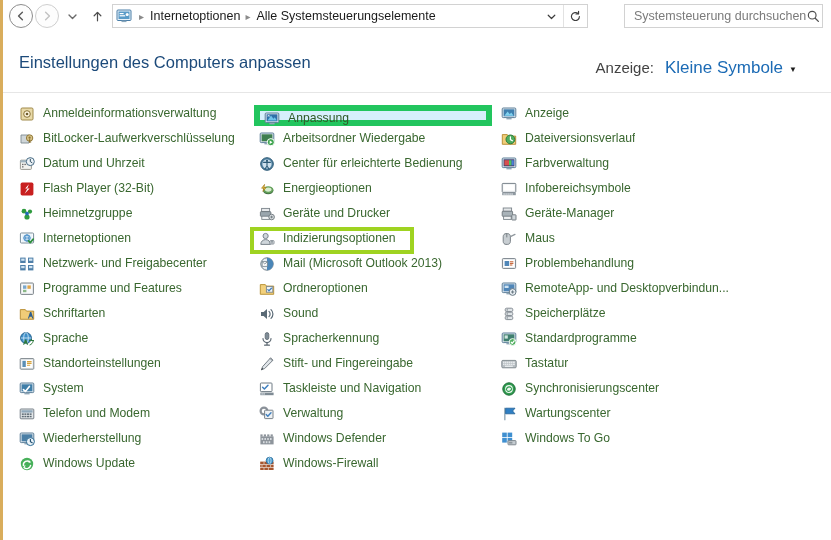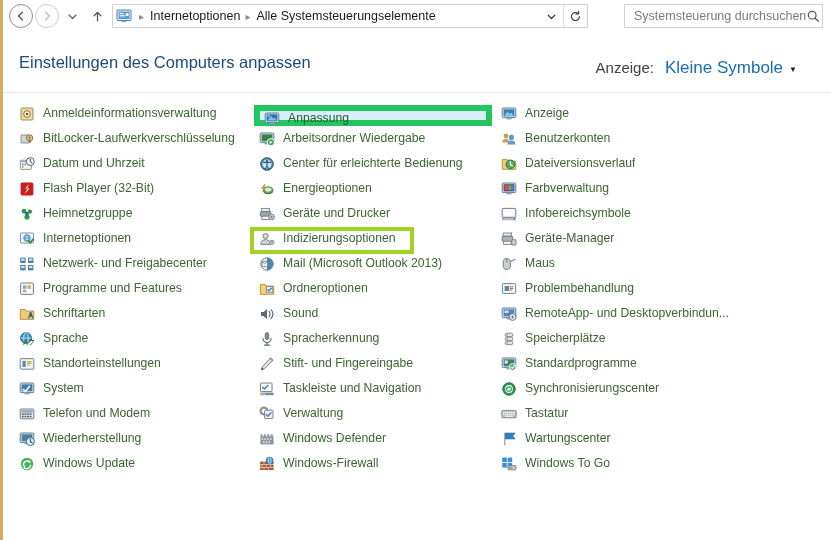--- a/index.html
+++ b/index.html
@@ -688,31 +688,20 @@
             <rect x="2.6" y="3.3" width="10.8" height="7" fill="#3f7fae"></rect>
             <rect x="5.4" y="11.8" width="5.2" height="1.6" fill="#8fa6b6"></rect>
             <path d="M3.4 9.8 6.6 5.4l2.2 2.8 1.4-1.6 2.4 3.2z" fill="#7fd2ef"></path>
           </svg>
         </span>
         <span class="label">Anzeige</span>
       </div>
       <div class="cp-item">
         <span class="icon">
           <svg viewBox="0 0 16 16" aria-hidden="true">
-            <circle cx="5" cy="5" r="2.4" fill="#c9a05a"></circle>
-            <path d="M1.4 11.4c0-2.2 1.6-3.6 3.6-3.6s3.6 1.4 3.6 3.6z" fill="#c9a05a"></path>
-            <circle cx="10.4" cy="6.4" r="2.6" fill="#5f9ac6"></circle>
-            <path d="M6.4 13.6c0-2.4 1.8-4 4-4s4 1.6 4 4z" fill="#5f9ac6"></path>
-          </svg>
-        </span>
-        <span class="label">Benutzerkonten</span>
-      </div>
-      <div class="cp-item">
-        <span class="icon">
-          <svg viewBox="0 0 16 16" aria-hidden="true">
             <path d="M1.3 3.6h5l1.2 1.5h7.2v8.2H1.3z" fill="#f0cd79" stroke="#b4892d" stroke-width=".9"></path>
             <circle cx="9.4" cy="8.4" r="4.4" fill="#4fae5f" stroke="#2f7c3c" stroke-width="1"></circle>
             <path d="M9.4 5.8v2.8l2 1.2" stroke="#ffffff" stroke-width="1.2" fill="none" stroke-linecap="round"></path>
           </svg>
         </span>
         <span class="label">Dateiversionsverlauf</span>
       </div>
       <div class="cp-item">
         <span class="icon">
           <svg viewBox="0 0 16 16" aria-hidden="true">
@@ -808,31 +797,20 @@
           <svg viewBox="0 0 16 16" aria-hidden="true">
             <rect x="1.2" y="2" width="13.6" height="9.6" rx="1" fill="#dfe8ef" stroke="#5d7f99" stroke-width="1"></rect>
             <rect x="2.6" y="3.3" width="10.8" height="7" fill="#3f7f6f"></rect>
             <rect x="5.4" y="11.8" width="5.2" height="1.6" fill="#8fa6b6"></rect>
             <rect x="3.6" y="4.4" width="3.2" height="3.2" fill="#cfe6de"></rect>
             <circle cx="11.6" cy="11" r="3.4" fill="#4fae5f" stroke="#ffffff" stroke-width=".9"></circle>
             <path d="M10.2 11.2l1 1.2 2-2.6" stroke="#ffffff" stroke-width="1.3" fill="none" stroke-linecap="round" stroke-linejoin="round"></path>
           </svg>
         </span>
         <span class="label">Standardprogramme</span>
-      </div>
-      <div class="cp-item">
-        <span class="icon">
-          <svg viewBox="0 0 16 16" aria-hidden="true">
-            <circle cx="8" cy="8" r="6.2" fill="#2f9b4f" stroke="#1c6c36" stroke-width="1"></circle>
-            <circle cx="8" cy="8" r="3.9" fill="#eef7f0"></circle>
-            <path d="M5.4 8.6A2.8 2.8 0 0 1 10 6.6" fill="none" stroke="#2f9b4f" stroke-width="1.2" stroke-linecap="round"></path>
-            <path d="M10.6 7.6A2.8 2.8 0 0 1 6 9.6" fill="none" stroke="#2f9b4f" stroke-width="1.2" stroke-linecap="round"></path>
-          </svg>
-        </span>
-        <span class="label">Synchronisierungscenter</span>
       </div>
       <div class="cp-item">
         <span class="icon">
           <svg viewBox="0 0 16 16" aria-hidden="true">
             <rect x="0.8" y="4.4" width="14.4" height="7.4" rx="1" fill="#b9bfc4" stroke="#7b848a" stroke-width=".9"></rect>
             <g fill="#e6eaec">
               <rect x="2" y="5.6" width="1.5" height="1.4"></rect>
               <rect x="4" y="5.6" width="1.5" height="1.4"></rect>
               <rect x="6" y="5.6" width="1.5" height="1.4"></rect>
               <rect x="8" y="5.6" width="1.5" height="1.4"></rect>
@@ -846,20 +824,31 @@
               <rect x="12" y="7.6" width="1.8" height="1.4"></rect>
               <rect x="4" y="9.6" width="7.8" height="1.4"></rect>
             </g>
           </svg>
         </span>
         <span class="label">Tastatur</span>
       </div>
       <div class="cp-item">
         <span class="icon">
           <svg viewBox="0 0 16 16" aria-hidden="true">
+            <circle cx="8" cy="8" r="6.2" fill="#2f9b4f" stroke="#1c6c36" stroke-width="1"></circle>
+            <circle cx="8" cy="8" r="3.9" fill="#eef7f0"></circle>
+            <path d="M5.4 8.6A2.8 2.8 0 0 1 10 6.6" fill="none" stroke="#2f9b4f" stroke-width="1.2" stroke-linecap="round"></path>
+            <path d="M10.6 7.6A2.8 2.8 0 0 1 6 9.6" fill="none" stroke="#2f9b4f" stroke-width="1.2" stroke-linecap="round"></path>
+          </svg>
+        </span>
+        <span class="label">Synchronisierungscenter</span>
+      </div>
+      <div class="cp-item">
+        <span class="icon">
+          <svg viewBox="0 0 16 16" aria-hidden="true">
             <path d="M3 1.8h1.6v12.4H3z" fill="#9fb3c0"></path>
             <path d="M4.6 2.2h9.4l-2.4 2.8 2.4 2.8H4.6z" fill="#2f7fc4" stroke="#1f5f96" stroke-width=".8" stroke-linejoin="round"></path>
           </svg>
         </span>
         <span class="label">Wartungscenter</span>
       </div>
       <div class="cp-item">
         <span class="icon">
           <svg viewBox="0 0 16 16" aria-hidden="true">
             <g fill="#3f8fd0">

